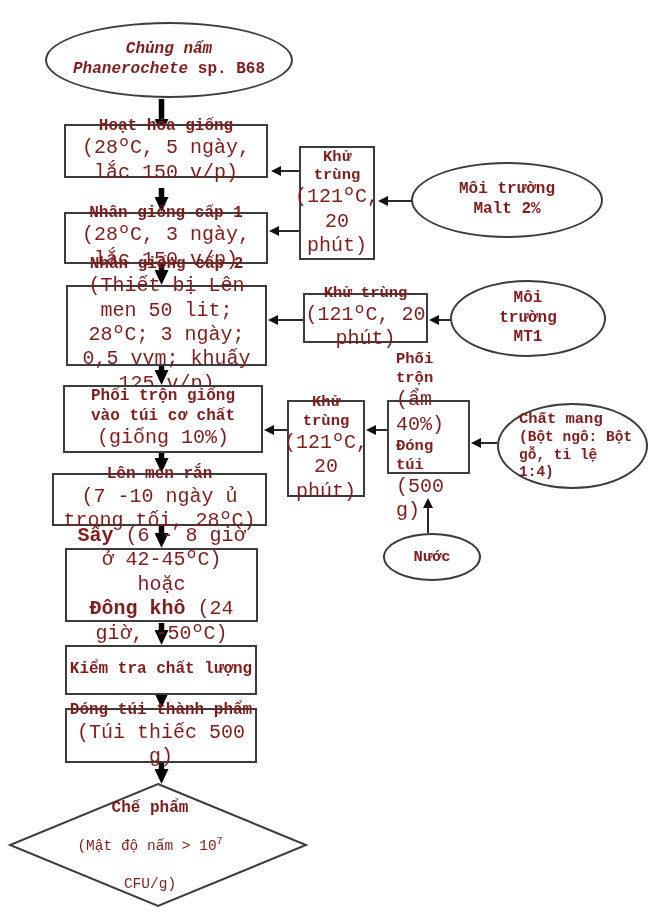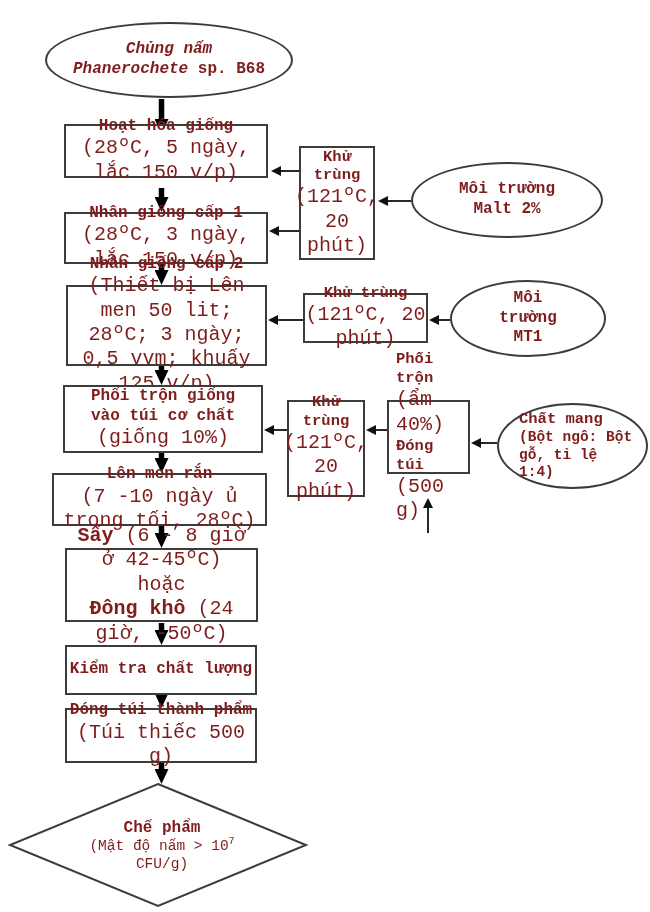--- a/index.html
+++ b/index.html
@@ -126,35 +126,38 @@
   <div class="node ellipse left-align" style="left:497px;top:403px;width:151px;height:86px;padding-left:20px;padding-right:8px;">
     <span class="title" style="font-size:15.5px;">Chất mang</span>
     <span class="title" style="font-size:14.5px;">(Bột ngô: Bột gỗ, tỉ lệ 1:4)</span>
   </div>
 
   <div class="node rect" style="left:52px;top:473px;width:215px;height:53px;">
     <span class="title">Lên men rắn</span>
     <span class="detail">(7 -10 ngày ủ trong tối, 28ºC)</span>
   </div>
 
+  <div class="node ellipse" style="left:383px;top:533px;width:98px;height:48px;">
+    <span class="title" style="font-size:15.5px;">Nước</span>
+  </div>
 
   <div class="node rect" style="left:65px;top:548px;width:193px;height:74px;padding:2px;">
     <span class="detail"><b>Sấy</b><span> (6 - 8 giờ ở 42-45ºC)</span></span>
     <span class="detail">hoặc</span>
     <span class="detail"><b>Đông khô</b><span> (24 giờ, -50ºC)</span></span>
   </div>
 
   <div class="node rect" style="left:65px;top:645px;width:192px;height:50px;">
     <span class="title">Kiểm tra chất lượng</span>
   </div>
 
   <div class="node rect" style="left:65px;top:708px;width:192px;height:55px;">
     <span class="title">Đóng túi thành phẩm</span>
     <span class="detail">(Túi thiếc 500 g)</span>
   </div>
 
-  <div id="diamond-text" class="node" style="left:52px;top:800px;width:220px;height:92px;">
+  <div id="diamond-text" class="node" style="left:40px;top:800px;width:220px;height:92px;gap:20px;">
     <span class="title">Chế phẩm</span>
     <span class="detail" style="font-size:14.5px;"><span>(Mật độ nấm &gt; 10</span><sup>7</sup></span>
     <span class="detail" style="font-size:14.5px;">CFU/g)</span>
   </div>
 
 </div>
 
 </body></html>

